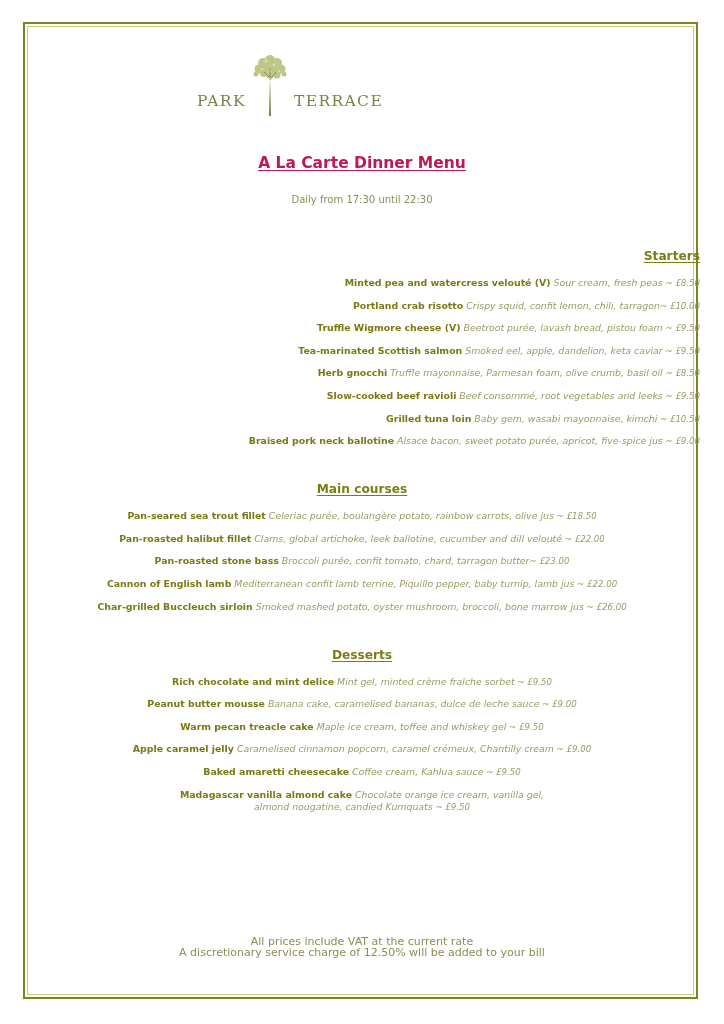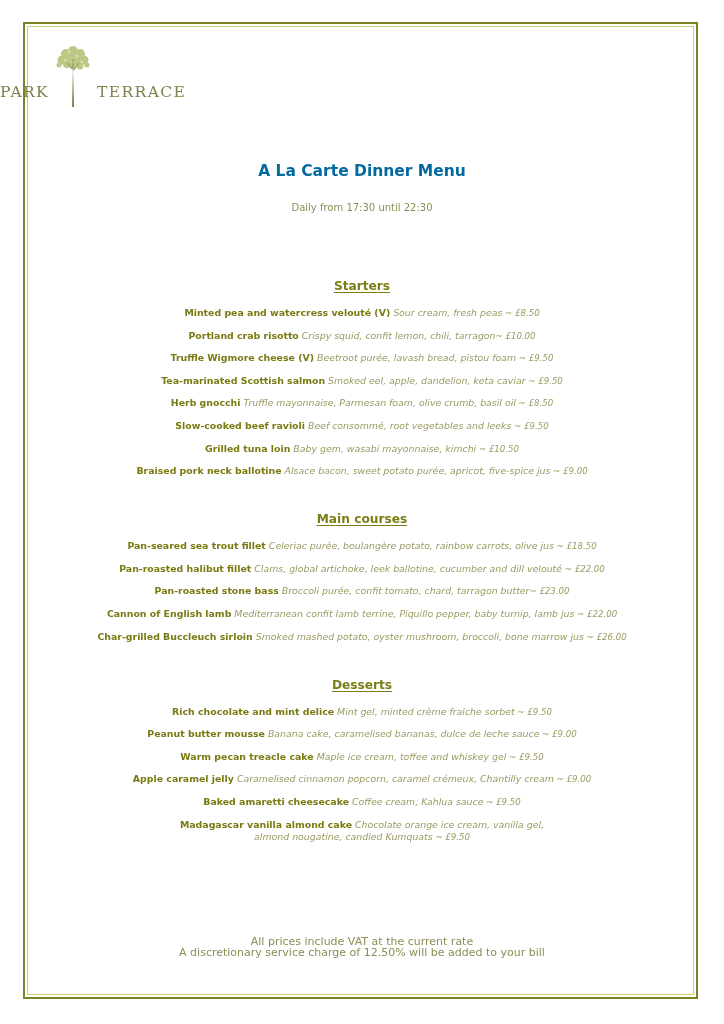--- a/index.html
+++ b/index.html
@@ -2,31 +2,31 @@
 <html><head>
 <meta charset="utf-8">
 <style>
   html, body { margin: 0; padding: 0; background: #ffffff; }
   body { width: 724px; height: 1024px; position: relative; overflow: hidden;
          font-family: "DejaVu Sans", sans-serif; }
   .frame { position: absolute; left: 23px; top: 22px; width: 675px; height: 977px;
            border: 2px solid #7d8222; box-sizing: border-box; }
   .frame-inner { position: absolute; left: 2px; top: 2px; right: 2px; bottom: 2px;
            border: 1px solid #c9cf6e; }
-  .logo { position: absolute; left: 0; width: 580px; top: 41px; }
+  .logo { position: absolute; left: 0; width: 580px; top: 50px; text-align: center; }
   .logo-row { display: inline-flex; align-items: flex-end; gap: 2px; }
   .logo-word { font-family: "DejaVu Serif", serif; color: #7e7f4a; font-size: 15.5px;
                letter-spacing: 1.4px; line-height: 18px; margin-bottom: 8px; }
   .tree { width: 44px; height: 68px; display: block; }
   .content { position: absolute; left: 24px; width: 676px; top: 148px; text-align: center; }
-  .title { color: #0369a1; font-weight: bold; font-size: 15.5px; 
-           text-underline-offset: 2px; margin: 12px; line-height: 22px; }
+  .title { color: #be185d; font-weight: bold; font-size: 15.5px; text-decoration: underline;
+           text-underline-offset: 2px; margin: 4px; line-height: 22px; }
   .subtitle { color: #8d8d55; font-size: 10px; margin-top: 20px; line-height: 12px; }
   .section { margin-top: 34px; }
-  .section.first { margin-top: 64px; }
+  .section.first { margin-top: 42px; text-align: right; }
   .section-head { color: #7b7d14; font-weight: bold; font-size: 12.2px;
                   text-decoration: underline; text-underline-offset: 2px; line-height: 16px; margin-bottom: 13px; }
   .item { font-size: 9.4px; line-height: 12px; margin-bottom: 10.6px; white-space: nowrap; }
   .item.wrap { white-space: normal; }
   .item-name { color: #7a7a12; font-weight: bold; }
   .item-desc { color: #9a9a62; font-style: italic; }
   .item-price { color: #9a9a62; font-size: 8.6px; }
   .footer { position: absolute; left: 24px; width: 676px; top: 936px; text-align: center;
             color: #8d8d55; font-size: 11px; line-height: 11px; }
 </style>

